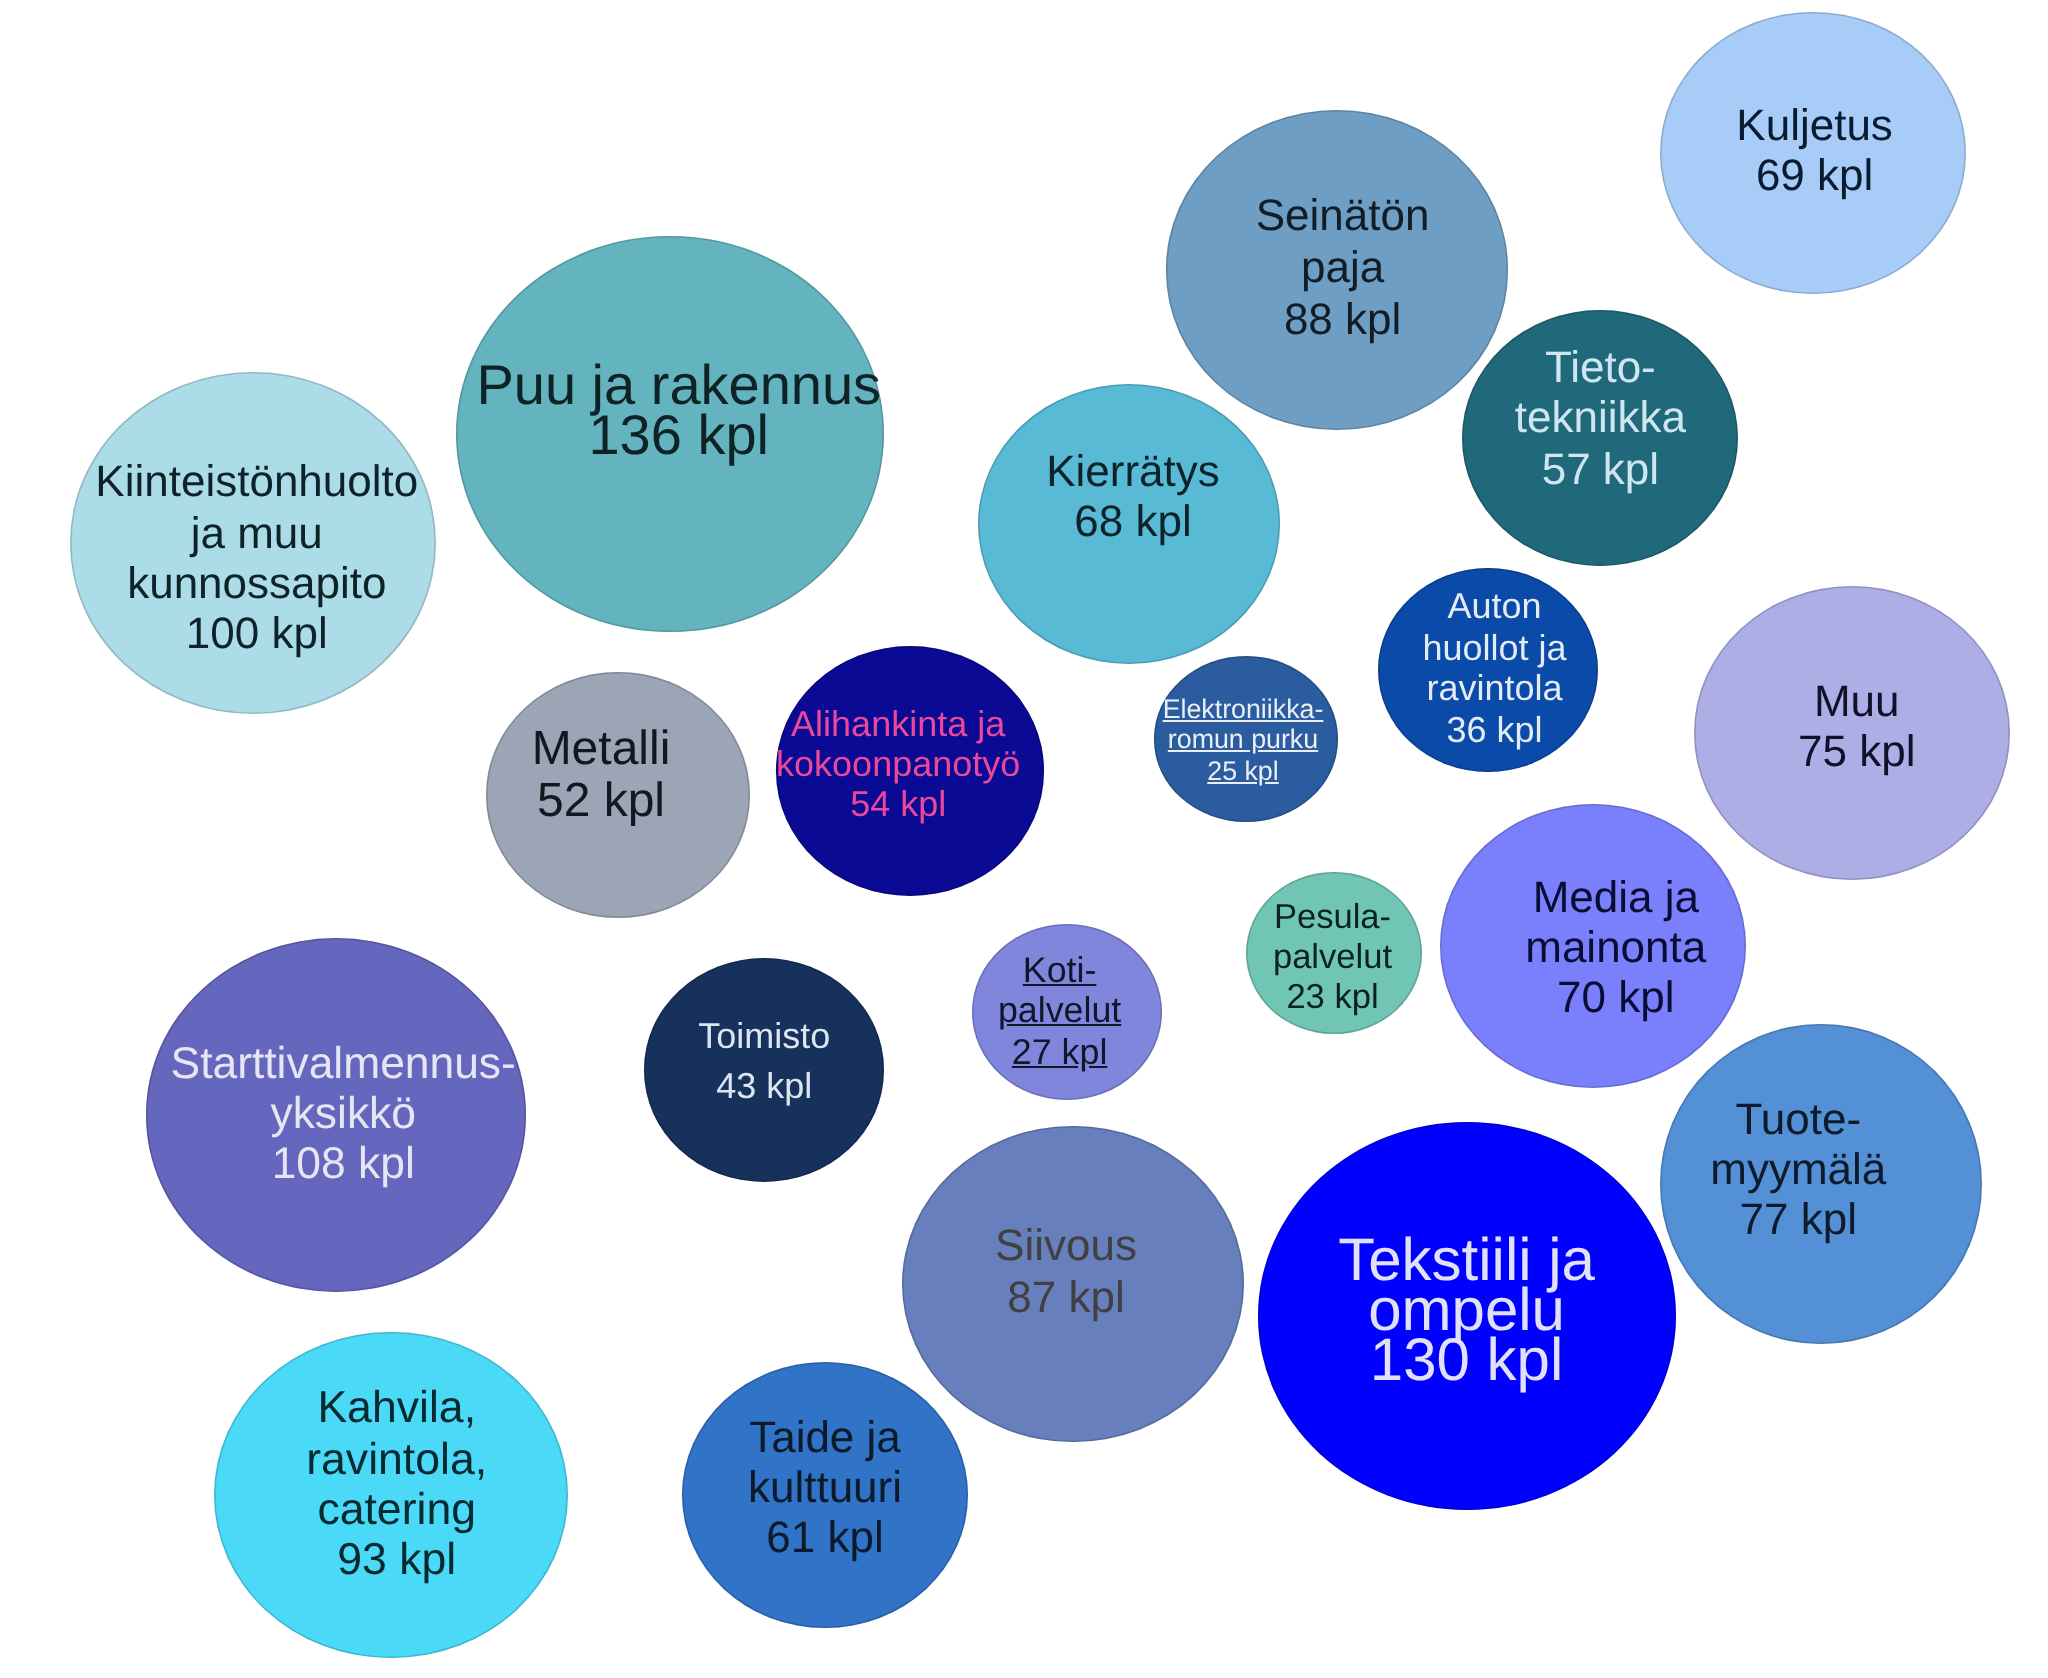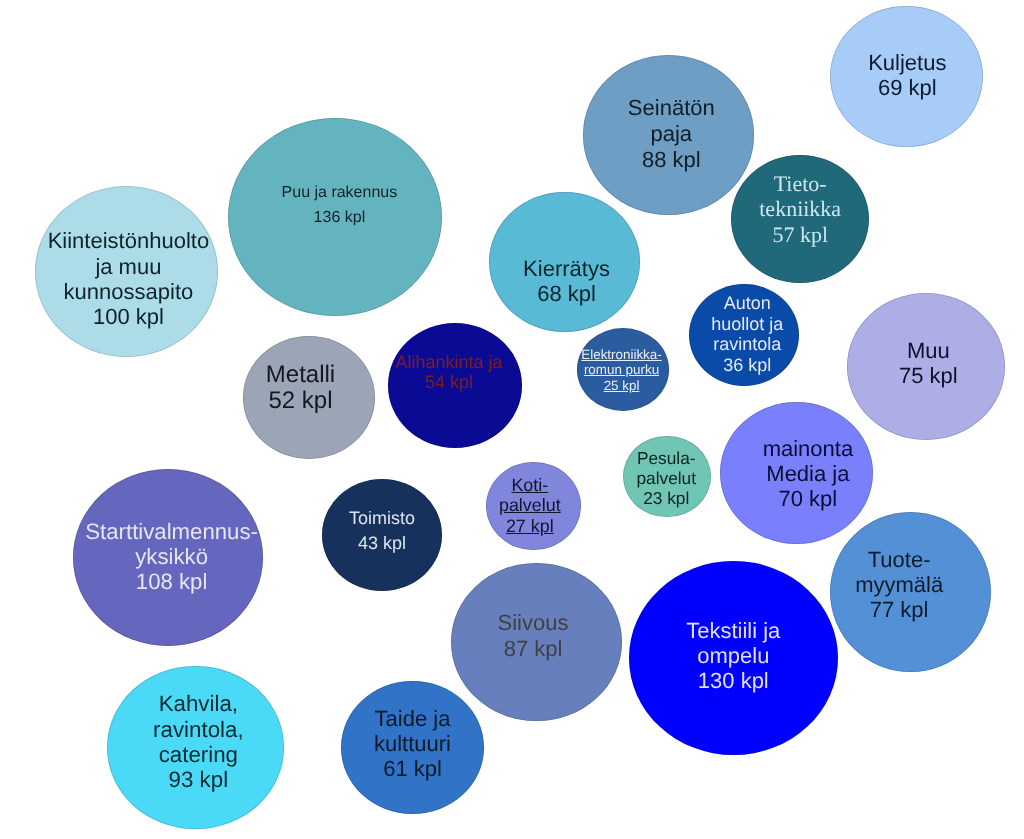--- a/index.html
+++ b/index.html
@@ -41,94 +41,95 @@
   <div class="bubble" style="left: 628.8px; top: 560.9px; width: 208.9px; height: 193.8px; background: rgb(0, 0, 255);"></div>
   <div class="bubble" style="left: 829.9px; top: 512px; width: 160.7px; height: 160px; background: rgb(84, 144, 213);"></div>
   <div class="bubble" style="left: 107.3px; top: 665.6px; width: 176.6px; height: 163.9px; background: rgb(74, 218, 247);"></div>
   <div class="bubble" style="left: 340.8px; top: 681.4px; width: 143.1px; height: 132.8px; background: rgb(48, 115, 199);"></div>
   <div class="blabel" style="left: -71.6px; top: 228.36px; color: rgb(14, 35, 41); font-size: 22px; line-height: 25.3px;">
     <span class="ln">Kiinteistönhuolto</span>
     <span class="ln">ja muu</span>
     <span class="ln">kunnossapito</span>
     <span class="ln">100 kpl</span>
   </div>
-  <div class="blabel" style="left: 139.4px; top: 180.26px; color: rgb(15, 35, 39); font-size: 16px; line-height: 25.1px;">
+  <div class="blabel" style="left: 139.4px; top: 180.26px; color: rgb(15, 35, 39); font-size: 28px; line-height: 25.1px;">
     <span class="ln">Puu ja rakennus</span>
     <span class="ln">136 kpl</span>
   </div>
   <div class="blabel" style="left: 471.3px; top: 94.91px; color: rgb(16, 29, 39); font-size: 22px; line-height: 26px;">
     <span class="ln">Seinätön</span>
     <span class="ln">paja</span>
     <span class="ln">88 kpl</span>
   </div>
   <div class="blabel" style="left: 707.3px; top: 49.91px; color: rgb(10, 27, 48); font-size: 22px; line-height: 25.4px;">
     <span class="ln">Kuljetus</span>
     <span class="ln">69 kpl</span>
   </div>
-  <div class="blabel" style="left: 366.5px; top: 256px; color: rgb(12, 35, 41); font-size: 22px; line-height: 25.4px;">
+  <div class="blabel" style="left: 366.5px; top: 223px; color: rgb(12, 35, 41); font-size: 22px; line-height: 25.4px;">
     <span class="ln">Kierrätys</span>
     <span class="ln">68 kpl</span>
   </div>
-  <div class="blabel" style="left: 600.2px; top: 170.81px; color: rgb(207, 229, 240); font-size: 22px; line-height: 25.4px; font-family: Liberation Serif, serif;">
+  <div class="blabel" style="left: 600.2px; top: 170.81px; color: rgb(207, 229, 240); font-size: 22px; line-height: 25.4px;">
     <span class="ln">Tieto-</span>
     <span class="ln">tekniikka</span>
     <span class="ln">57 kpl</span>
   </div>
   <div class="blabel" style="left: 547.3px; top: 293.34px; color: rgb(228, 235, 245); font-size: 18px; line-height: 20.4px;">
     <span class="ln">Auton</span>
     <span class="ln">huollot ja</span>
     <span class="ln">ravintola</span>
     <span class="ln">36 kpl</span>
   </div>
   <div class="blabel" style="left: 728.4px; top: 337.51px; color: rgb(16, 16, 42); font-size: 22px; line-height: 25.4px;">
     <span class="ln">Muu</span>
     <span class="ln">75 kpl</span>
   </div>
   <div class="blabel" style="left: 100.5px; top: 362.26px; color: rgb(19, 23, 32); font-size: 24px; line-height: 25.7px;">
     <span class="ln">Metalli</span>
     <span class="ln">52 kpl</span>
   </div>
-  <div class="blabel" style="left: 249.1px; top: 352.09px; color: #7f1d1d; font-size: 18px; line-height: 20.1px;">
+  <div class="blabel" style="left: 249.1px; top: 352.09px; color: #ec4899; font-size: 18px; line-height: 20.1px;">
     <span class="ln">Alihankinta ja</span>
+    <span class="ln">kokoonpanotyö</span>
     <span class="ln">54 kpl</span>
   </div>
   <div class="blabel" style="left: 421.5px; top: 346.87px; color: rgb(234, 239, 246); font-size: 13.4px; line-height: 15.4px; text-decoration: underline;">
     <span class="ln">Elektroniikka-</span>
     <span class="ln">romun purku</span>
     <span class="ln">25 kpl</span>
   </div>
   <div class="blabel" style="left: 466.25px; top: 449.2px; color: rgb(11, 35, 31); font-size: 17.3px; line-height: 19.8px;">
     <span class="ln">Pesula-</span>
     <span class="ln">palvelut</span>
     <span class="ln">23 kpl</span>
   </div>
   <div class="blabel" style="left: 607.9px; top: 435.91px; color: rgb(10, 13, 51); font-size: 22px; line-height: 25px;">
+    <span class="ln">Media ja</span>
     <span class="ln">mainonta</span>
-    <span class="ln">Media ja</span>
     <span class="ln">70 kpl</span>
   </div>
   <div class="blabel" style="left: 329.8px; top: 474.56px; color: #0f172a; font-size: 17.9px; line-height: 20.5px; text-decoration: underline;">
     <span class="ln">Koti-</span>
     <span class="ln">palvelut</span>
     <span class="ln">27 kpl</span>
   </div>
   <div class="blabel" style="left: 182.1px; top: 505.77px; color: rgb(221, 229, 240); font-size: 18px; line-height: 25.6px;">
     <span class="ln">Toimisto</span>
     <span class="ln">43 kpl</span>
   </div>
   <div class="blabel" style="left: -28.4px; top: 519.18px; color: rgb(230, 230, 243); font-size: 22.2px; line-height: 25px;">
     <span class="ln">Starttivalmennus-</span>
     <span class="ln">yksikkö</span>
     <span class="ln">108 kpl</span>
   </div>
   <div class="blabel" style="left: 333px; top: 610.16px; color: #404040; font-size: 22px; line-height: 25.7px;">
     <span class="ln">Siivous</span>
     <span class="ln">87 kpl</span>
   </div>
-  <div class="blabel" style="left: 533.3px; top: 617.76px; color: rgb(224, 224, 248); font-size: 22px; line-height: 25.3px;">
+  <div class="blabel" style="left: 533.3px; top: 617.76px; color: rgb(224, 224, 248); font-size: 30px; line-height: 25.3px;">
     <span class="ln">Tekstiili ja</span>
     <span class="ln">ompelu</span>
     <span class="ln">130 kpl</span>
   </div>
   <div class="blabel" style="left: 699.15px; top: 547.11px; color: rgb(13, 27, 42); font-size: 22px; line-height: 25px;">
     <span class="ln">Tuote-</span>
     <span class="ln">myymälä</span>
     <span class="ln">77 kpl</span>
   </div>
   <div class="blabel" style="left: -1.65px; top: 691.21px; color: rgb(7, 42, 49); font-size: 22.3px; line-height: 25.4px;">

